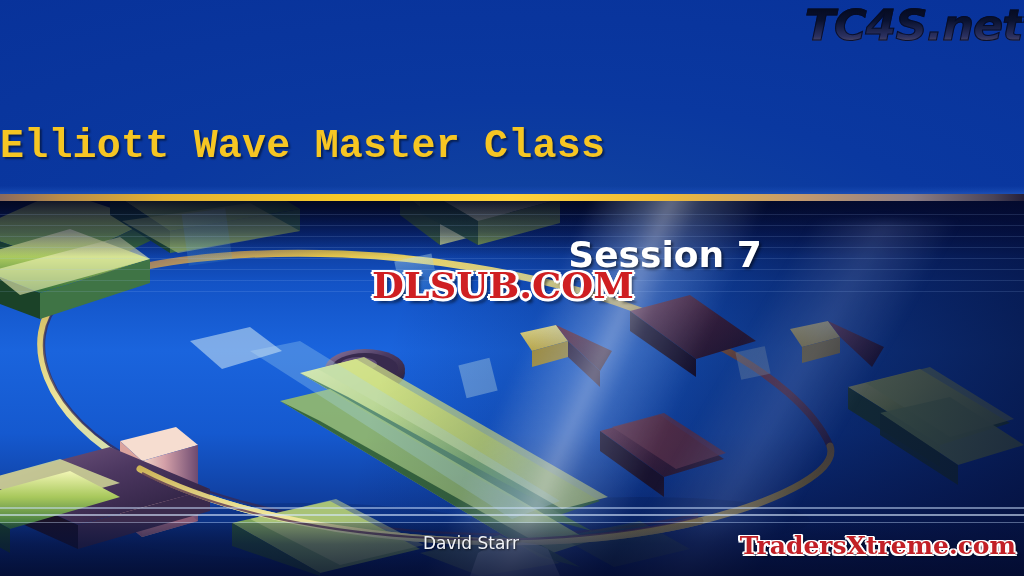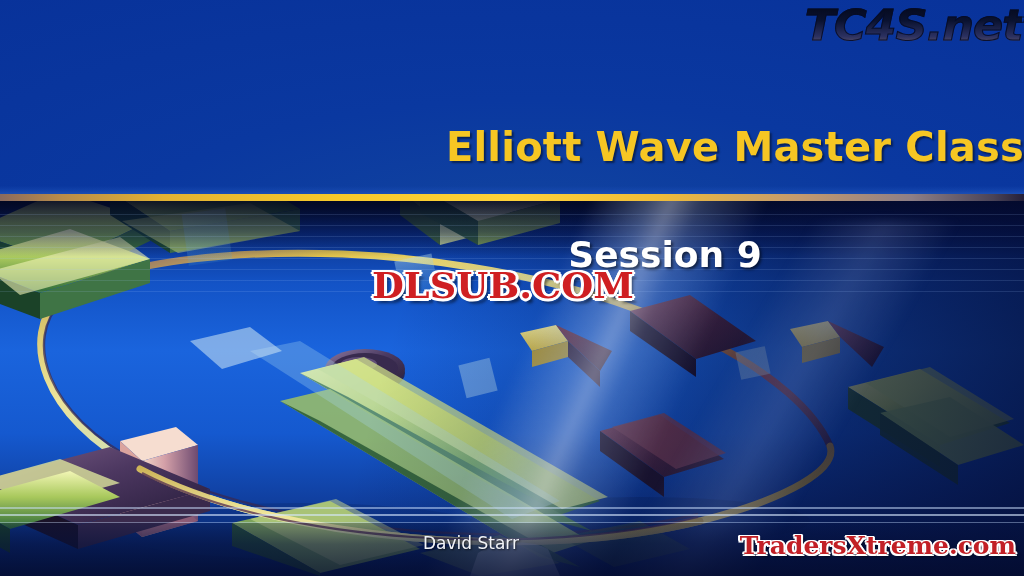--- a/index.html
+++ b/index.html
@@ -128,26 +128,27 @@
     position: absolute;
     left: 0; top: 0;
     width: 1024px; height: 375px;
   }
 
   
   .title {
     position: absolute;
     left: 0; top: 124px;
     width: 1024px;
-    text-align: right;
+    text-align: left;
     font-size: 40px;
     font-weight: bold;
     color: #f6c623;
     letter-spacing: 0.2px;
     text-shadow: 2px 2px 2px rgba(0,0,0,0.45);
+    font-family: Liberation Mono, monospace;
   }
   .session {
     position: absolute;
     left: 0; top: 234px;
     width: 1024px;
     text-align: center;
     padding-right: 0;
     font-size: 36px;
     font-weight: bold;
     color: #ffffff;
@@ -423,21 +424,21 @@
     <div class="light-ray"></div>
     <div class="light-ray2"></div>
     <div class="stripes-top"></div>
     <div class="bottom-dark"></div>
     <div class="stripes-bottom"></div>
   </div>
 
   <div class="title">Elliott Wave Master Class</div>
 
   <div class="session">
-    <span class="session-inner">Session 9</span>
+    <span class="session-inner">Session 7</span>
   </div>
 
   <div class="author">
     <span class="author-inner">David Starr</span>
   </div>
 
   <div class="wm-tc4s">TC4S.net</div>
   <div class="wm-dlsub">DLSUB.COM</div>
   <div class="wm-traders">TradersXtreme.com</div>
 

